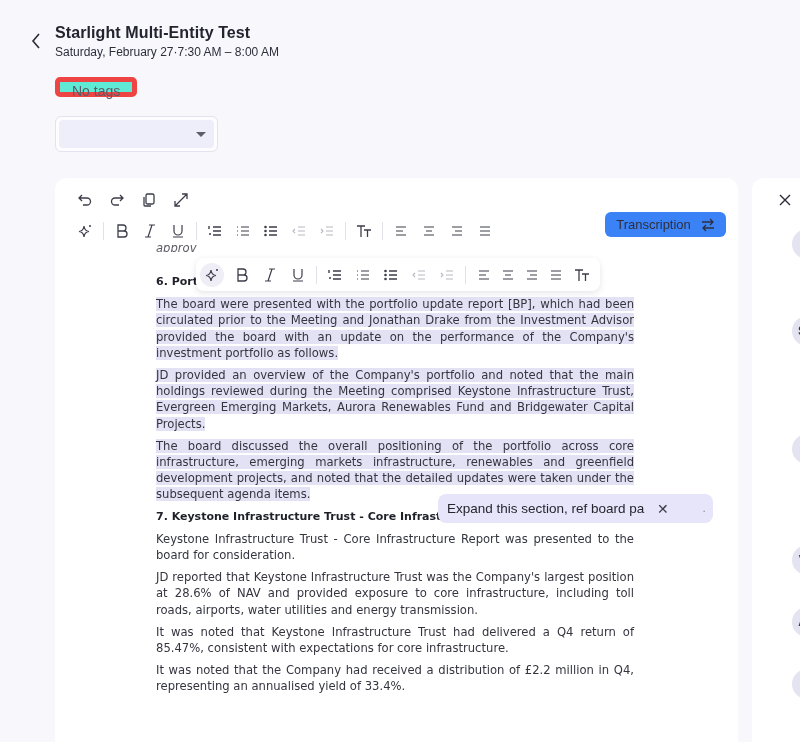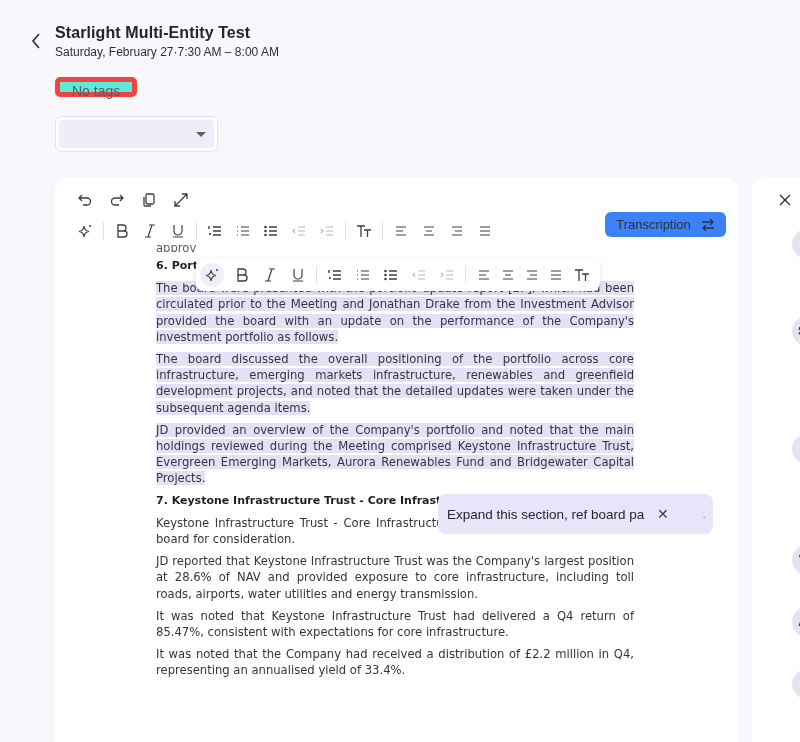--- a/index.html
+++ b/index.html
@@ -63,29 +63,29 @@
     justify-content: center; gap: 10px; font-size: 13px; color: #2e2f3c; cursor: pointer; margin-top: 25px;
   }
   .doc {
     position: absolute; left: 101px; top: 66px; width: 478px;
     font-family: "DejaVu Sans", sans-serif; font-size: 11.6px; line-height: 16.2px;
     color: #34353f; text-align: justify;
   }
   .doc p { margin-bottom: 6px; }
   .doc h4 { font-size: 11px; font-weight: bold; margin-bottom: 6px; color: #1e1f28; }
   .doc .hl { background: #e3e2f5; }
-  .cut { height: 12px; overflow: hidden; line-height: 16px; margin-top: -4px; margin-bottom: 6px; color: #5a5b66; }
+  .cut { height: 12px; overflow: hidden; line-height: 16px; margin-top: -4px; margin-bottom: 22px; color: #5a5b66; font-style: italic; }
   .float-tb {
     position: absolute; left: 196px; top: 258px; width: 404px; height: 33px;
     background: #ffffff; border-radius: 8px; box-shadow: 0 2px 6px rgba(40,40,80,0.12);
     display: flex; align-items: center; padding-left: 4px;
   }
   .float-tb .ibtn.active { background: #efeef6; border-radius: 50%; width: 24px; height: 24px; }
   .ai-popup {
-    position: absolute; left: 438px; top: 494px; width: 275px; height: 40px;
+    position: absolute; left: 438px; top: 494px; width: 275px; height: 29px;
     background: #e6e5fa; border-radius: 8px; display: flex; align-items: center;
     padding-left: 9px; font-size: 13.5px; color: #25262f;
   }
   .ai-popup .txt { width: 198px; white-space: nowrap; overflow: hidden; }
   .ai-popup .close { margin-left: 12px; cursor: pointer; color: #3a3b46; font-size: 14px; }
   .ai-popup .dot { margin-left: 34px; color: #777; font-size: 10px; }
   .close-panel {
     position: absolute; left: 777px; top: 192px; width: 16px; height: 16px; cursor: pointer;
   }
   .avatar {
@@ -229,22 +229,22 @@
     <span>Transcription</span>
     <svg width="14" height="14" viewBox="0 0 14 14">
         <path d="M1 4 H12 M9 1 L12 4 L9 7 M13 10 H2 M5 7 L2 10 L5 13" fill="none" stroke="#2e2f3c" stroke-width="1.3"></path>
       </svg>
   </div>
 
   <div class="doc">
     <div class="cut">approv</div>
     <h4>6. Portfolio Update</h4>
     <p><span class="hl">The board were presented with the portfolio update report [BP], which had been circulated prior to the Meeting and Jonathan Drake from the Investment Advisor provided the board with an update on the performance of the Company's investment portfolio as follows.</span></p>
+    <p><span class="hl">JD provided an overview of the Company's portfolio and noted that the main holdings reviewed during the Meeting comprised Keystone Infrastructure Trust, Evergreen Emerging Markets, Aurora Renewables Fund and Bridgewater Capital Projects.</span></p>
     <p><span class="hl">The board discussed the overall positioning of the portfolio across core infrastructure, emerging markets infrastructure, renewables and greenfield development projects, and noted that the detailed updates were taken under the subsequent agenda items.</span></p>
-    <p><span class="hl">JD provided an overview of the Company's portfolio and noted that the main holdings reviewed during the Meeting comprised Keystone Infrastructure Trust, Evergreen Emerging Markets, Aurora Renewables Fund and Bridgewater Capital Projects.</span></p>
     <h4>7. Keystone Infrastructure Trust - Core Infrastructure</h4>
     <p>Keystone Infrastructure Trust - Core Infrastructure Report was presented to the board for consideration.</p>
     <p>JD reported that Keystone Infrastructure Trust was the Company's largest position at 28.6% of NAV and provided exposure to core infrastructure, including toll roads, airports, water utilities and energy transmission.</p>
     <p>It was noted that Keystone Infrastructure Trust had delivered a Q4 return of 85.47%, consistent with expectations for core infrastructure.</p>
     <p>It was noted that the Company had received a distribution of £2.2 million in Q4, representing an annualised yield of 33.4%.</p>
   </div>
 </div>
 
 <div class="float-tb">
   <div class="ibtn active">

